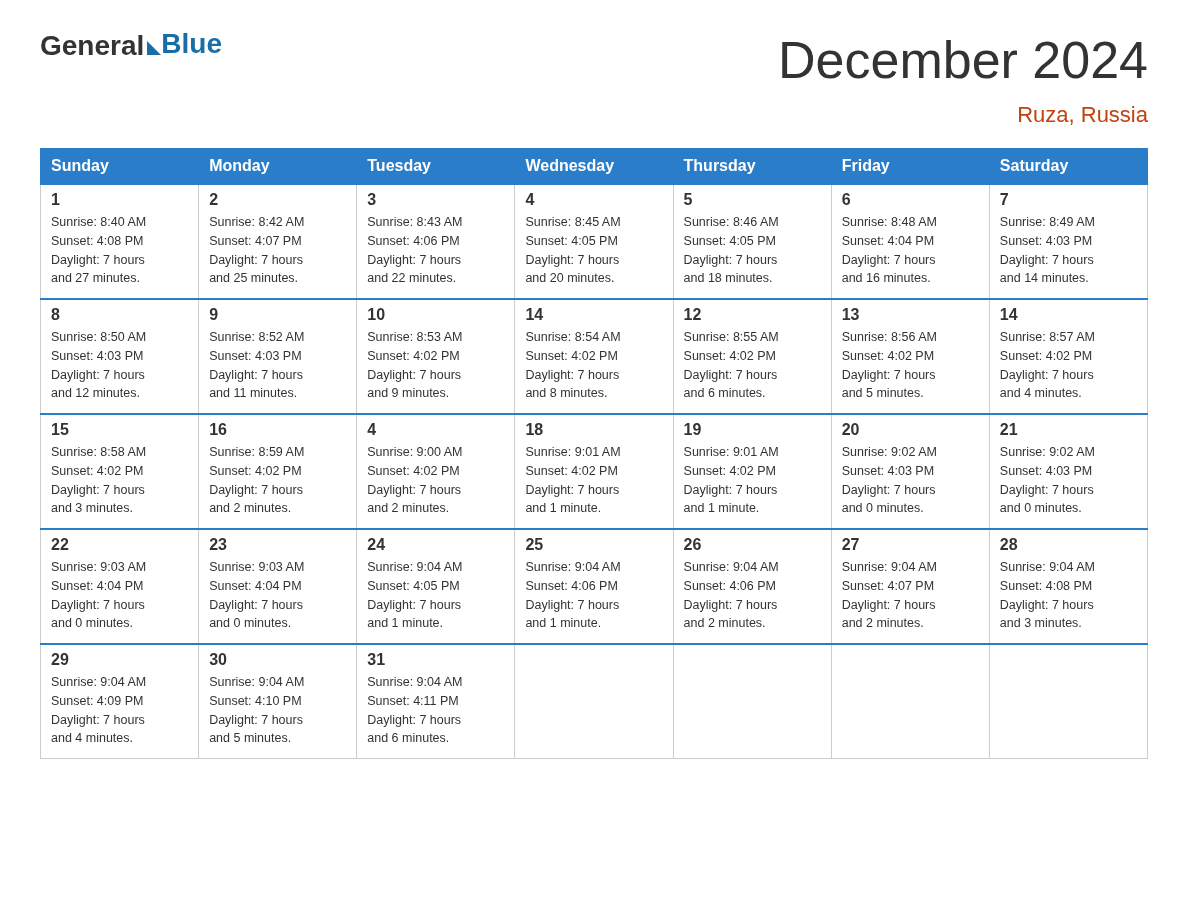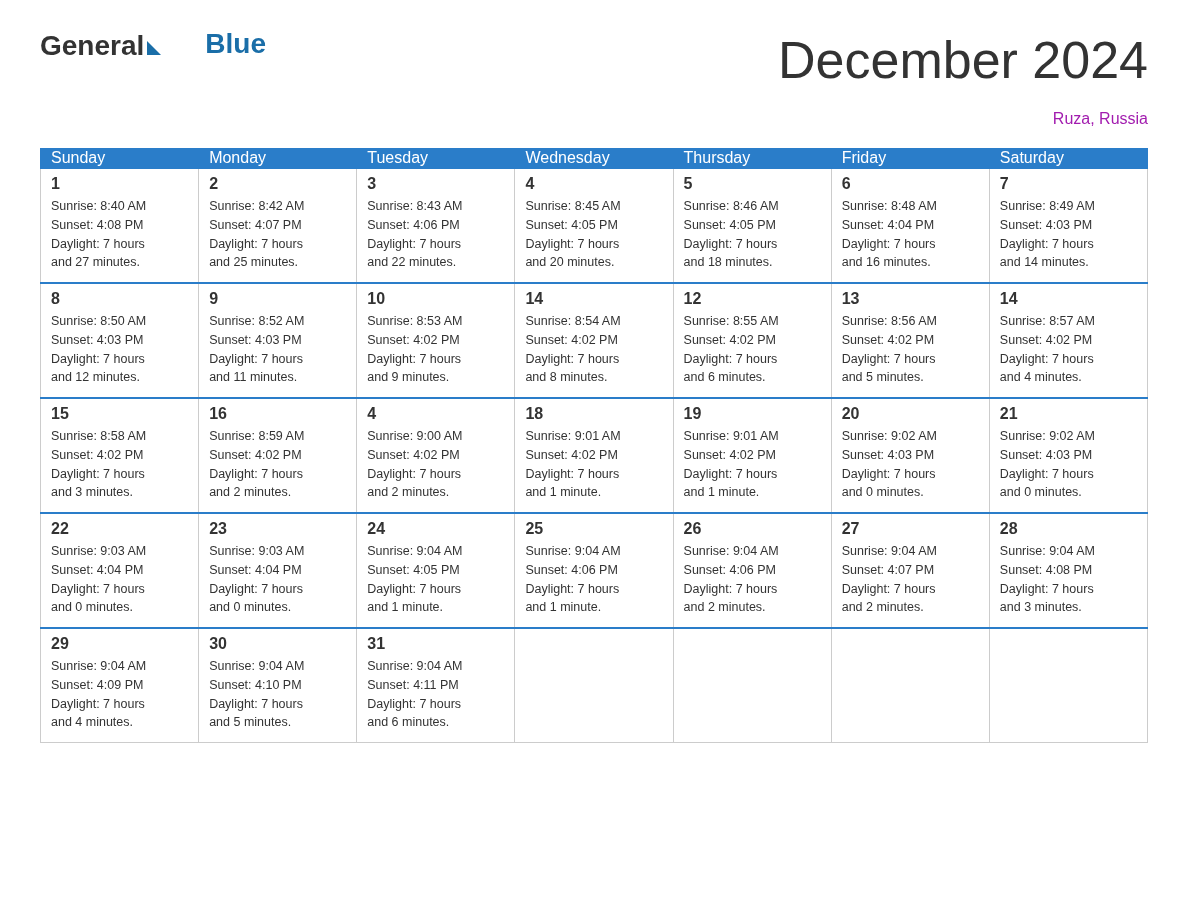--- a/index.html
+++ b/index.html
@@ -36,47 +36,46 @@
       border-top: 14px solid transparent;
       border-bottom: 0px solid transparent;
       margin-left: 3px;
       margin-top: 4px;
     }
     .logo-blue {
       color: #1a6ea8;
       font-size: 28px;
       font-weight: bold;
       margin-top: -2px;
-      margin-left: 44px;
     }
     .title-section {
       text-align: right;
     }
     .month-title {
       font-size: 52px;
       font-weight: normal;
       color: #333;
       margin-left: 20px;
     }
     .location {
-      font-size: 16px;
-      color: #a21caf;
-      margin-top: 20px;
+      font-size: 22px;
+      color: #c2410c;
+      margin-top: 12px;
     }
     .calendar {
       width: 100%;
       border-collapse: collapse;
     }
     .calendar th {
       background-color: #2a7dc9;
       color: #fff;
       text-align: left;
-      padding: 0 10px;
+      padding: 8px 10px;
       font-size: 16px;
-      font-weight: normal;
+      font-weight: bold;
       border: 1px solid #2a7dc9;
     }
     .calendar td {
       vertical-align: top;
       padding: 6px 10px 10px 10px;
       border: 1px solid #ccc;
       border-top: 2px solid #2a7dc9;
       width: 14.28%;
       font-size: 13px;
       color: #333;

